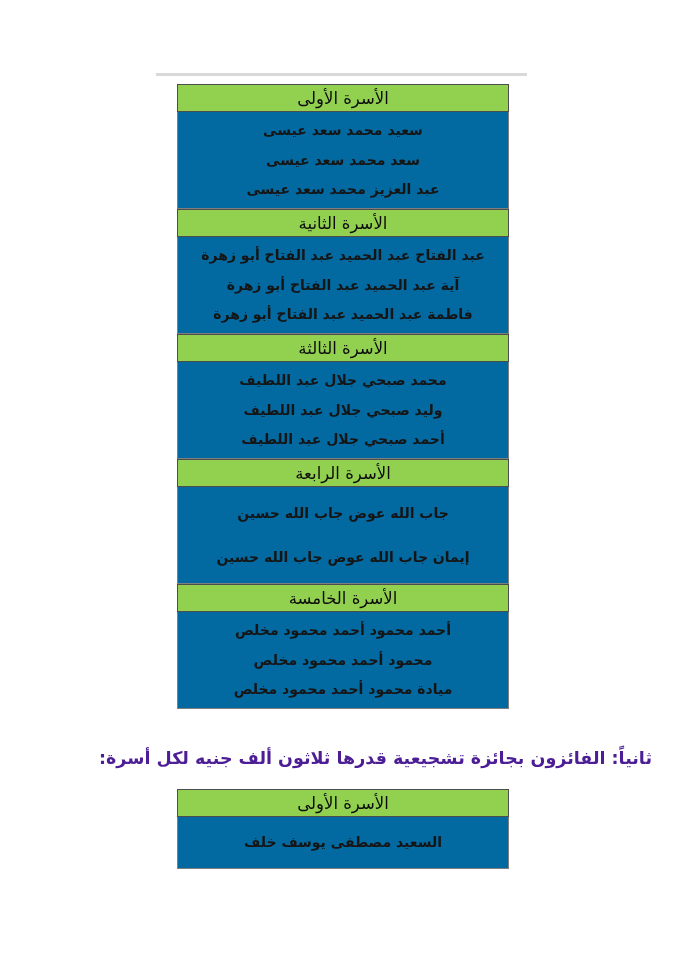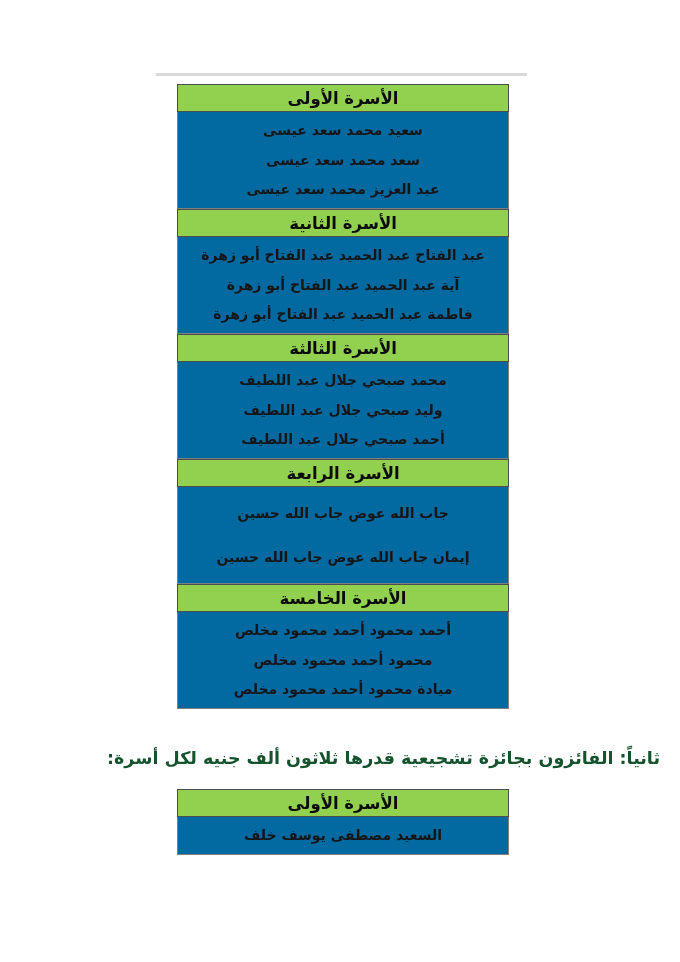--- a/index.html
+++ b/index.html
@@ -34,56 +34,56 @@
   .table-2 { top: 789px; }
   .family-header {
     box-sizing: border-box;
     height: 28px;
     background: #92d050;
     border: 1px solid #4d4d4d;
     display: flex;
     align-items: center;
     justify-content: center;
     font-size: 16.5px;
-    font-weight: bold;
+    font-weight: normal;
     color: #0c0c0c;
   }
   .names-cell {
     box-sizing: border-box;
     height: 97px;
     background: #0369a1;
     border: 1px solid #7f7f7f;
     border-top: none;
     display: flex;
     flex-direction: column;
     justify-content: space-around;
     padding: 4px 6px;
   }
   .names-cell.single {
-    height: 38px;
+    height: 52px;
     justify-content: center;
   }
   .name-line {
     text-align: center;
     font-size: 14px;
     font-weight: bold;
     color: #151515;
     line-height: 1.2;
   }
   .section-heading {
     position: absolute;
     top: 742px;
     left: 0;
-    right: 20px;
+    right: 28px;
     height: 32px;
     direction: rtl;
     text-align: right;
     font-size: 17.5px;
     font-weight: bold;
-    color: #14532d;
+    color: #4c1d95;
     line-height: 32px;
     white-space: nowrap;
   }
 </style>
 </head>
 <body>
 
 <div class="page">
 
   <div class="top-divider"></div>

